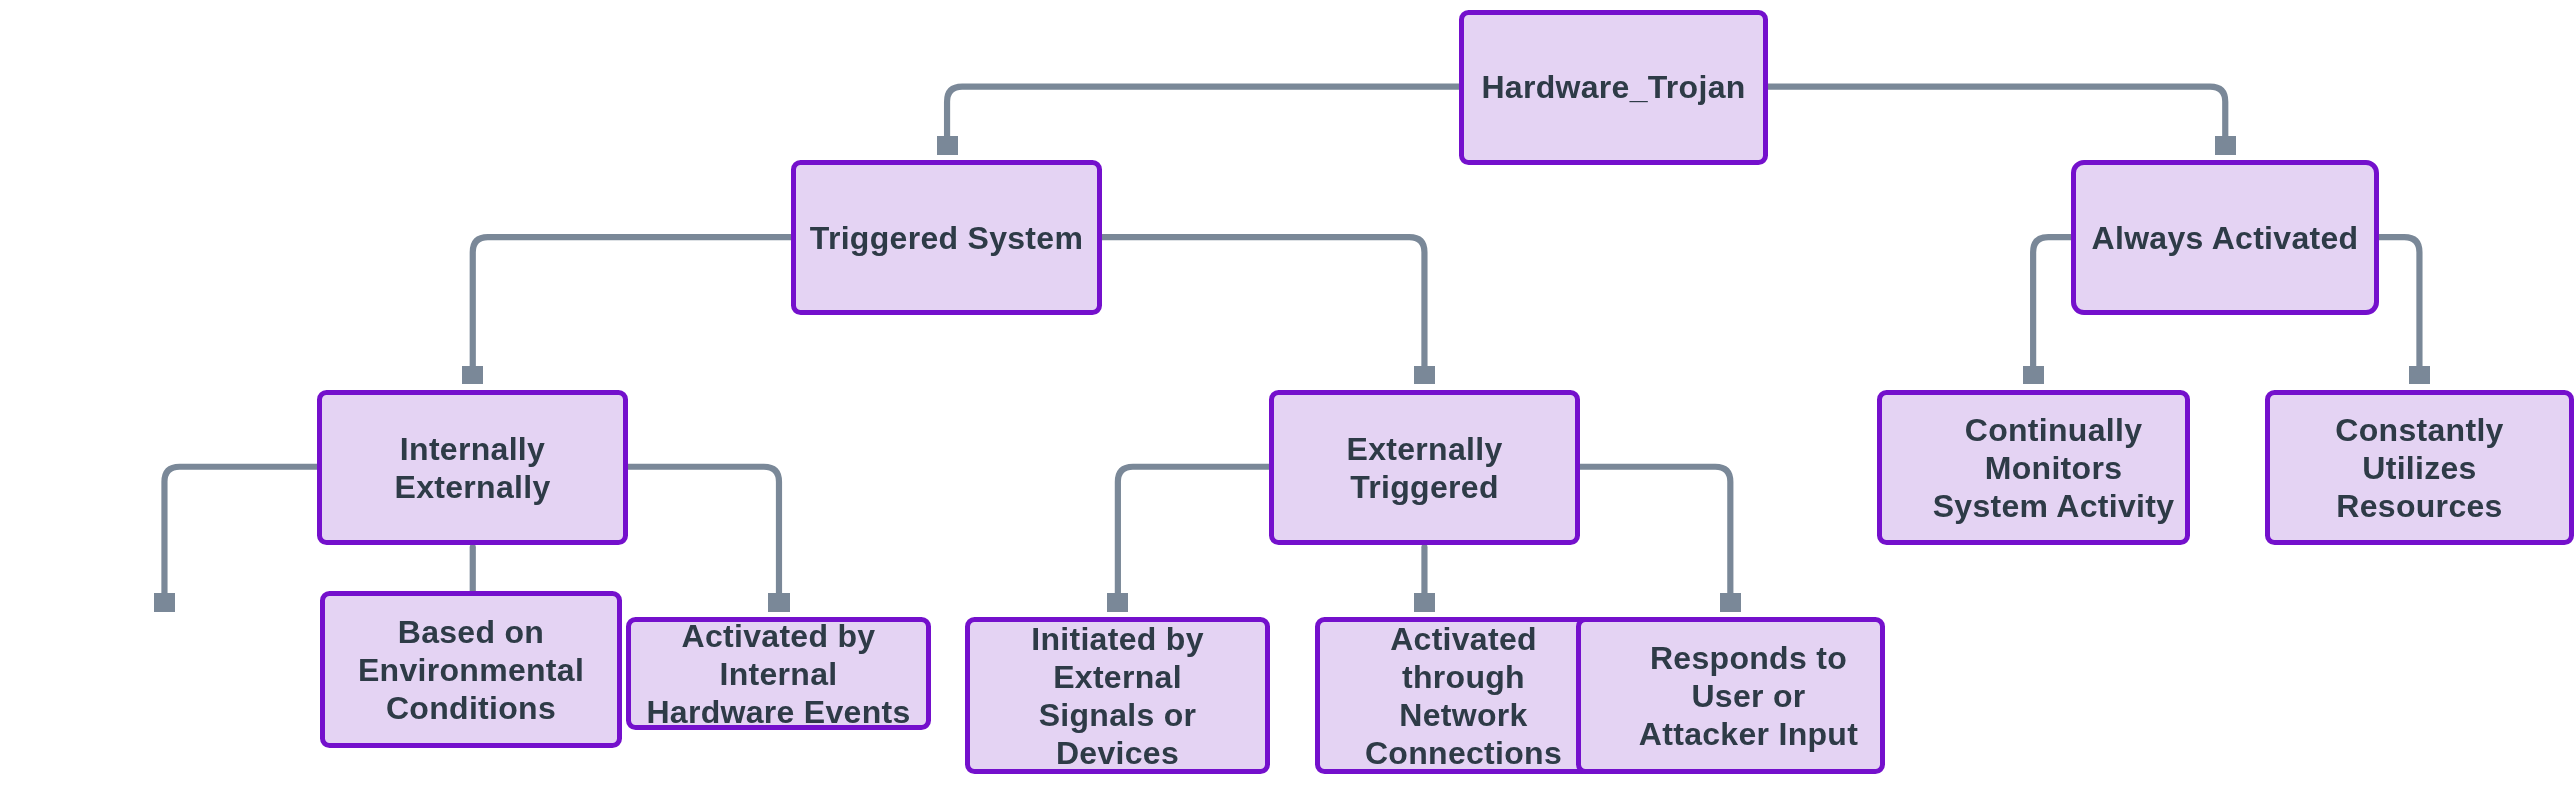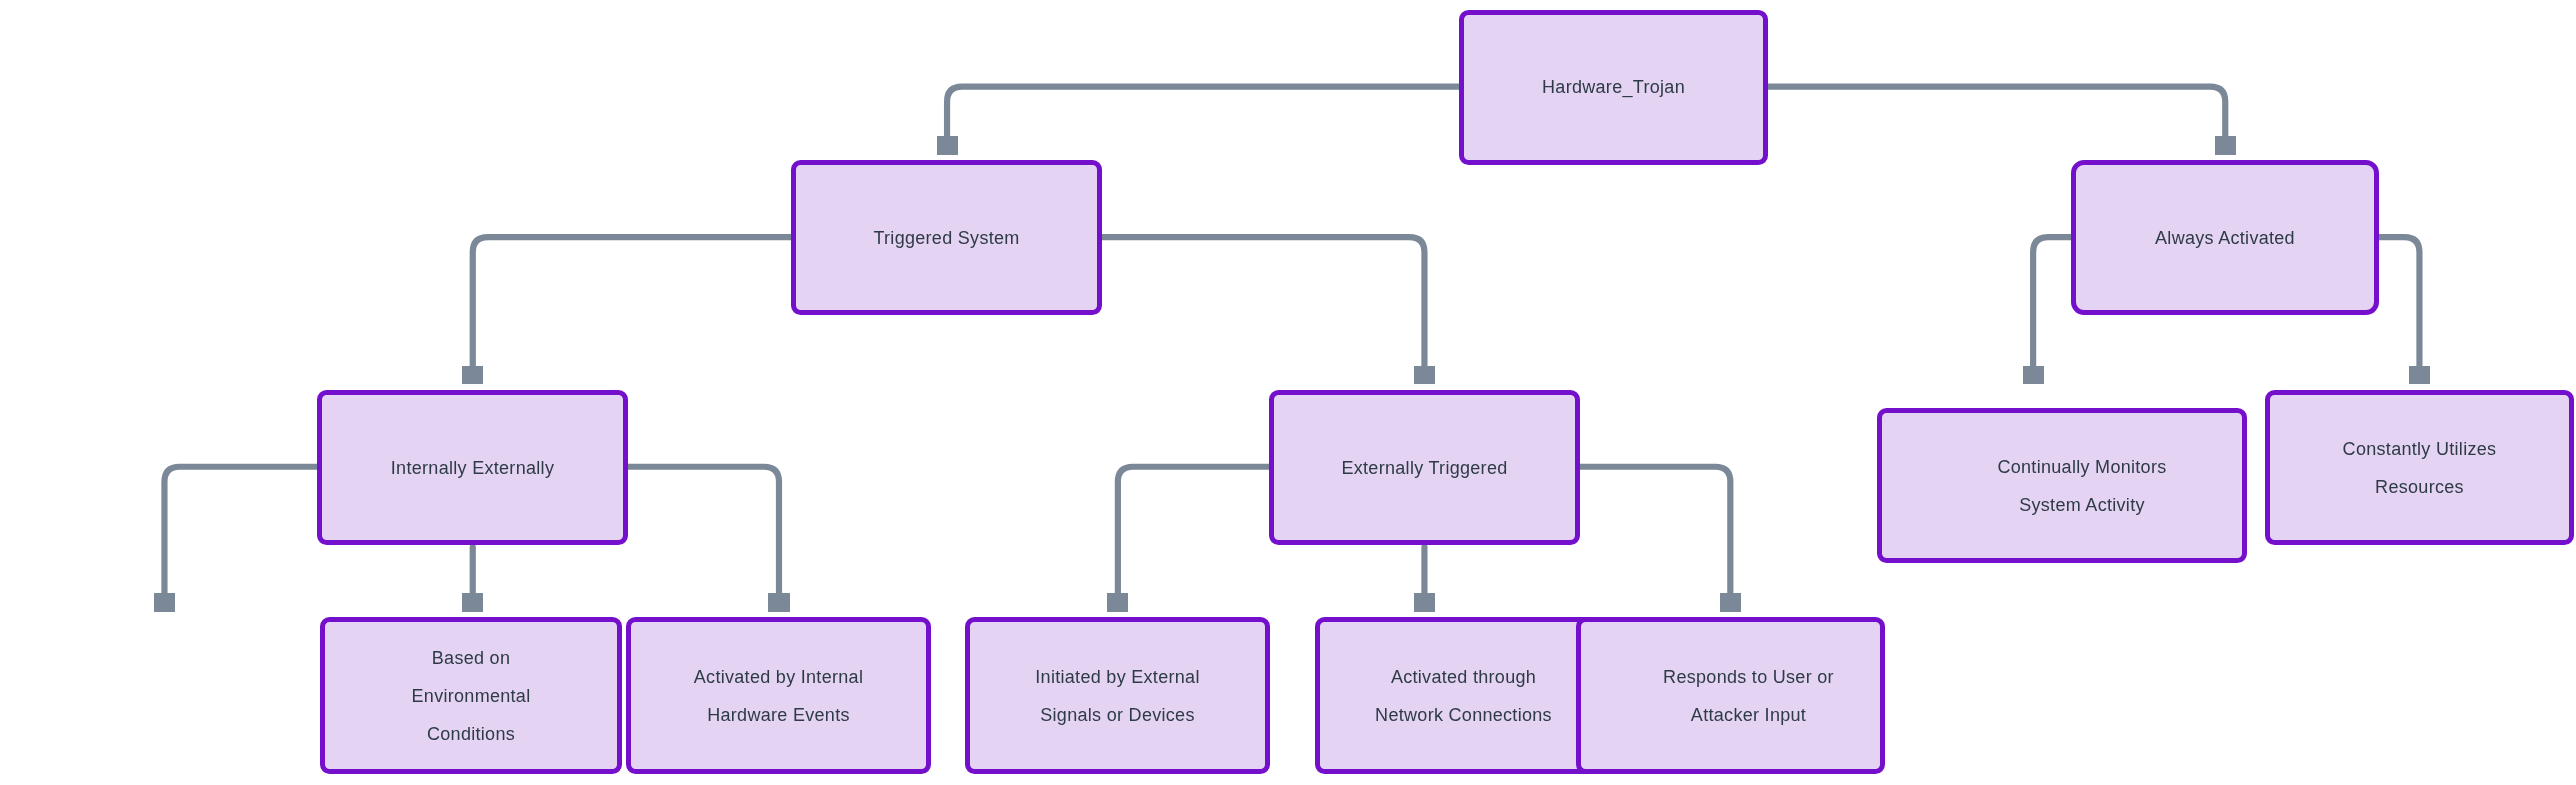--- a/index.html
+++ b/index.html
@@ -43,24 +43,25 @@
     border-radius: 9.6px;
     display: flex;
     align-items: center;
     justify-content: center;
   }
   .node .label {
     display: block;
     white-space: pre-line;
     text-align: center;
     color: var(--text);
-    font-size: 18px;
+    font-size: 32px;
     line-height: 38px;
     letter-spacing: 0.3px;
     padding: 0 6.9px;
+    font-weight: bold;
   }
 </style>
 </head>
 <body>
 
 <div class="stage">
 
   <svg class="edges" viewBox="0 0 3747 1142" xmlns="http://www.w3.org/2000/svg">
     <defs>
       <marker id="arrowhead" viewBox="0 0 3 3.4" markerWidth="3" markerHeight="3.4" refX="0.3" refY="1.7" orient="auto" markerUnits="strokeWidth">
@@ -94,38 +95,38 @@
   </div>
 
   <div class="node" style="left:317px; top:390px; width:311px; height:155px;">
     <span class="label">Internally Externally</span>
   </div>
 
   <div class="node" style="left:1269px; top:390px; width:311px; height:155px;">
     <span class="label">Externally Triggered</span>
   </div>
 
-  <div class="node" style="left:1877px; top:408px; width:370px; height:155px;padding-left:40px;">
+  <div class="node" style="left:1877px; top:390px; width:313px; height:155px;padding-left:40px;">
     <span class="label">Continually Monitors
 System Activity</span>
   </div>
 
   <div class="node" style="left:2265px; top:390px; width:309px; height:155px;">
     <span class="label">Constantly Utilizes
 Resources</span>
   </div>
 
 
-  <div class="node" style="left:320px; top:617px; width:302px; height:157px;">
+  <div class="node" style="left:320px; top:591px; width:302px; height:157px;">
     <span class="label">Based on
 Environmental
 Conditions</span>
   </div>
 
-  <div class="node" style="left:626px; top:617px; width:305px; height:157px;">
+  <div class="node" style="left:626px; top:617px; width:305px; height:113px;">
     <span class="label">Activated by Internal
 Hardware Events</span>
   </div>
 
   <div class="node" style="left:965px; top:617px; width:305px; height:157px;">
     <span class="label">Initiated by External
 Signals or Devices</span>
   </div>
 
   <div class="node" style="left:1275px; top:617px; width:297px; height:157px;margin-left:40px;">

